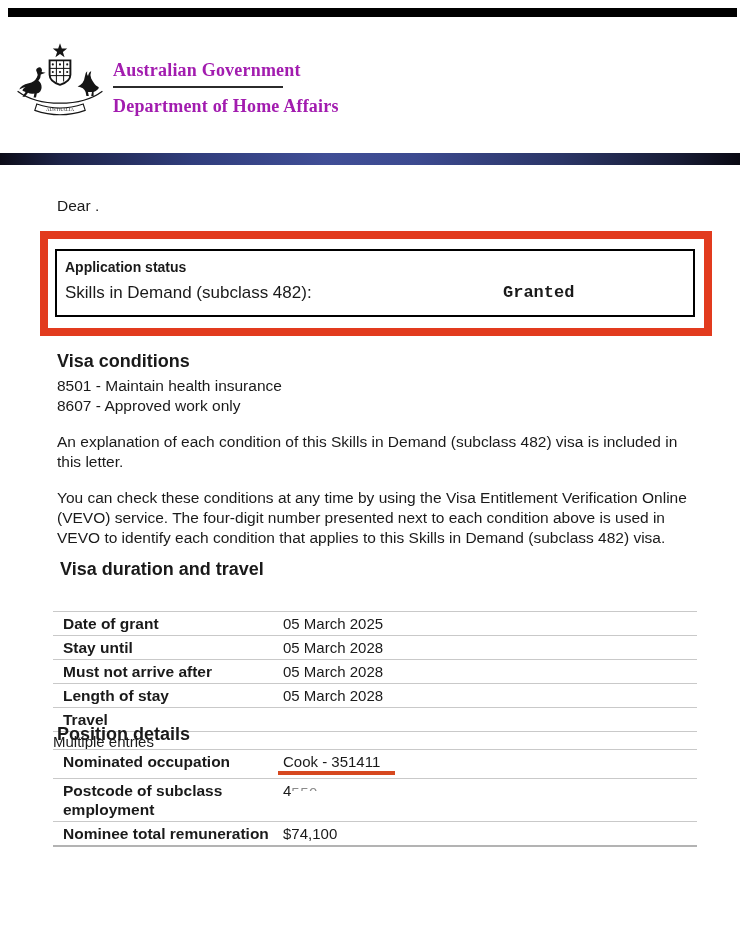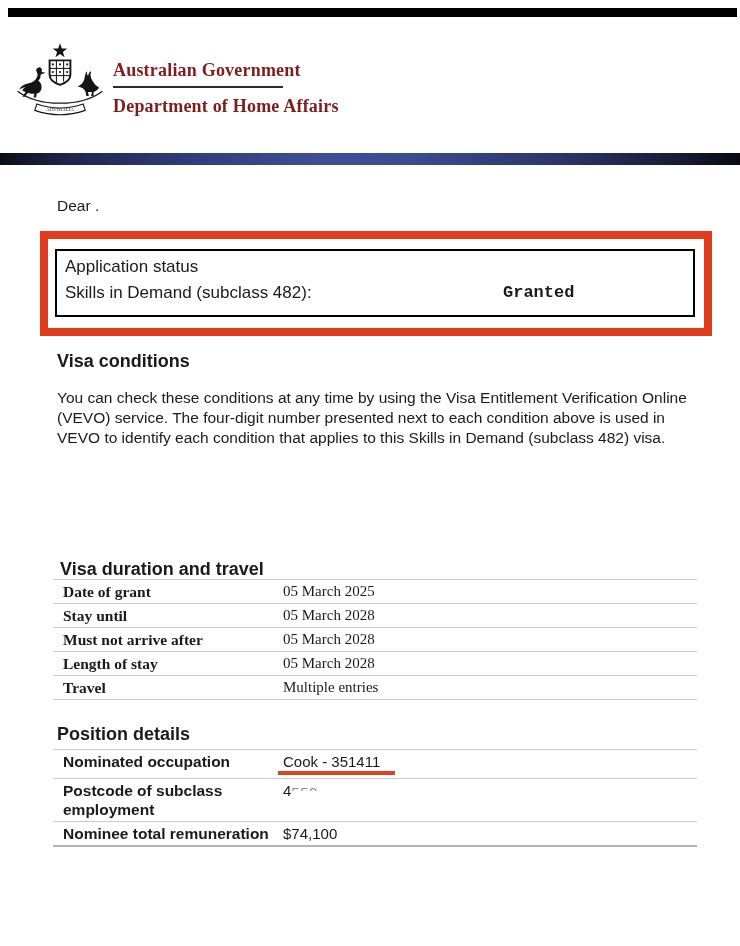--- a/index.html
+++ b/index.html
@@ -2,48 +2,48 @@
 <html><head>
 <meta charset="utf-8">
 <style>
   html,body{margin:0;padding:0;}
   body{
     width:740px;height:946px;position:relative;background:#ffffff;
     font-family:"Liberation Sans", sans-serif;color:#1a1a1a;overflow:hidden;
   }
   .top-bar{position:absolute;left:8px;top:8px;width:729px;height:9px;background:#000;}
   .logo{position:absolute;left:12px;top:40px;width:96px;height:80px;}
-  .header-text{position:absolute;left:113px;top:60px;font-family:"Liberation Serif", serif;font-weight:bold;color:#7f1d1d;}
+  .header-text{position:absolute;left:113px;top:60px;font-family:"Liberation Serif", serif;font-weight:bold;color:#a21caf;}
   .gov-name{font-size:18px;letter-spacing:.2px;}
   .header-divider{width:170px;height:2px;background:#2b2b2b;margin:5px 0 8px 0;}
   .dept-name{font-size:18px;letter-spacing:.2px;}
   .gradient-bar{position:absolute;left:0;top:153px;width:740px;height:12px;
     background:linear-gradient(90deg,#0c0c18 0%,#1d2347 8%,#303d7c 26%,#404e96 44%,#3c4a90 56%,#2b3566 76%,#171b34 92%,#090912 100%);}
   .salutation{position:absolute;left:57px;top:197px;font-size:15.5px;}
   .red-box{position:absolute;left:40px;top:231px;width:656px;border:8px solid #e23b1e;background:#fff;}
   .grant-notice{margin:10px 8px 0 15px;font-size:15.5px;line-height:18px;}
   .app-status-box{margin:10px 9px 11px 7px;border:2px solid #000;padding:4px 6px 9px 8px;position:relative;}
-  .app-status-title{font-size:17px;font-weight:normal;line-height:24px;}
+  .app-status-title{font-size:14px;font-weight:bold;line-height:24px;}
   .app-status-row{font-size:17px;line-height:27px;position:relative;}
   .app-status-value{position:absolute;left:438px;top:0;font-weight:bold;font-family:Liberation Mono, monospace;}
   .section-conditions{position:absolute;left:57px;top:351px;width:648px;}
   .section-heading{font-size:18px;font-weight:bold;line-height:21px;}
   .condition-line{font-size:15.5px;line-height:20px;}
   .cond-list{margin-top:4px;}
   .body-para{font-size:15.5px;line-height:20px;margin-top:16px;width:645px;}
   .h-duration{position:absolute;left:60px;top:559px;}
   .h-position{position:absolute;left:57px;top:724px;}
   .kv-table{position:absolute;left:53px;width:644px;}
-  .table-duration{top:579px;font-family:Liberation Serif, serif;}
+  .table-duration{top:611px;}
   .table-position{top:749px;border-bottom:2px solid #b3b3b3;}
   .trow{display:flex;border-top:1px solid #c9c9c9;align-items:flex-start;}
   .r24{height:23px;}
   .r28{height:28px;}
   .r42{height:42px;}
-  .table-duration .trow:last-child{border-bottom:1px solid #c9c9c9;}
+  .table-duration .trow:last-child{border-bottom:1px solid #c9c9c9;flex-direction:column;}
   .tlabel{width:230px;font-weight:bold;font-size:15.5px;line-height:19px;padding:2px 0 0 10px;box-sizing:border-box;}
   .r24 .tlabel,.r24 .tvalue{line-height:21px;padding-top:1px;}
   .tvalue{font-size:15px;line-height:19px;padding-top:2px;position:relative;}
   .occ-underline{position:absolute;left:-5px;top:21px;width:117px;height:4px;background:#d6481f;}
   .redacted-frag{display:inline-block;overflow:hidden;height:8px;vertical-align:top;margin-top:2px;color:#4d4d4d;opacity:.65;letter-spacing:.5px;}
 </style>
 </head>
 <body>
 
 <div class="top-bar"></div>
@@ -91,20 +91,25 @@
     <div class="app-status-title">Application status</div>
     <div class="app-status-row">
       <span>Skills in Demand (subclass 482):</span>
       <span class="app-status-value">Granted</span>
     </div>
   </div>
 </div>
 
 <div class="section-conditions">
   <div class="section-heading">Visa conditions</div>
+  <div class="cond-list">
+    <div class="condition-line">8501 - Maintain health insurance</div>
+    <div class="condition-line">8607 - Approved work only</div>
+  </div>
+  <div class="body-para">An explanation of each condition of this Skills in Demand (subclass 482) visa is included in this letter.</div>
   <div class="body-para">You can check these conditions at any time by using the Visa Entitlement Verification Online (VEVO) service. The four-digit number presented next to each condition above is used in VEVO to identify each condition that applies to this Skills in Demand (subclass 482) visa.</div>
 </div>
 
 <div class="section-heading h-duration">Visa duration and travel</div>
 
 <div class="kv-table table-duration">
   <div class="trow r24">
     <div class="tlabel">Date of grant</div>
     <div class="tvalue">05 March 2025</div>
   </div>

